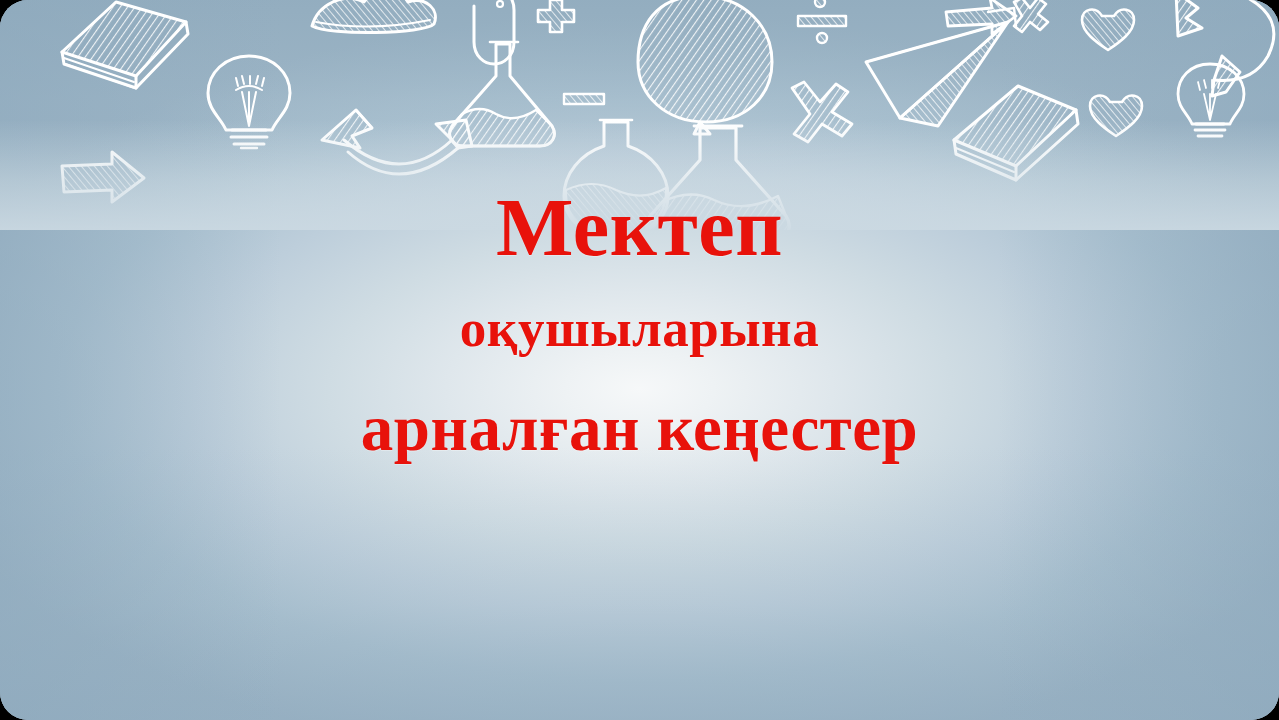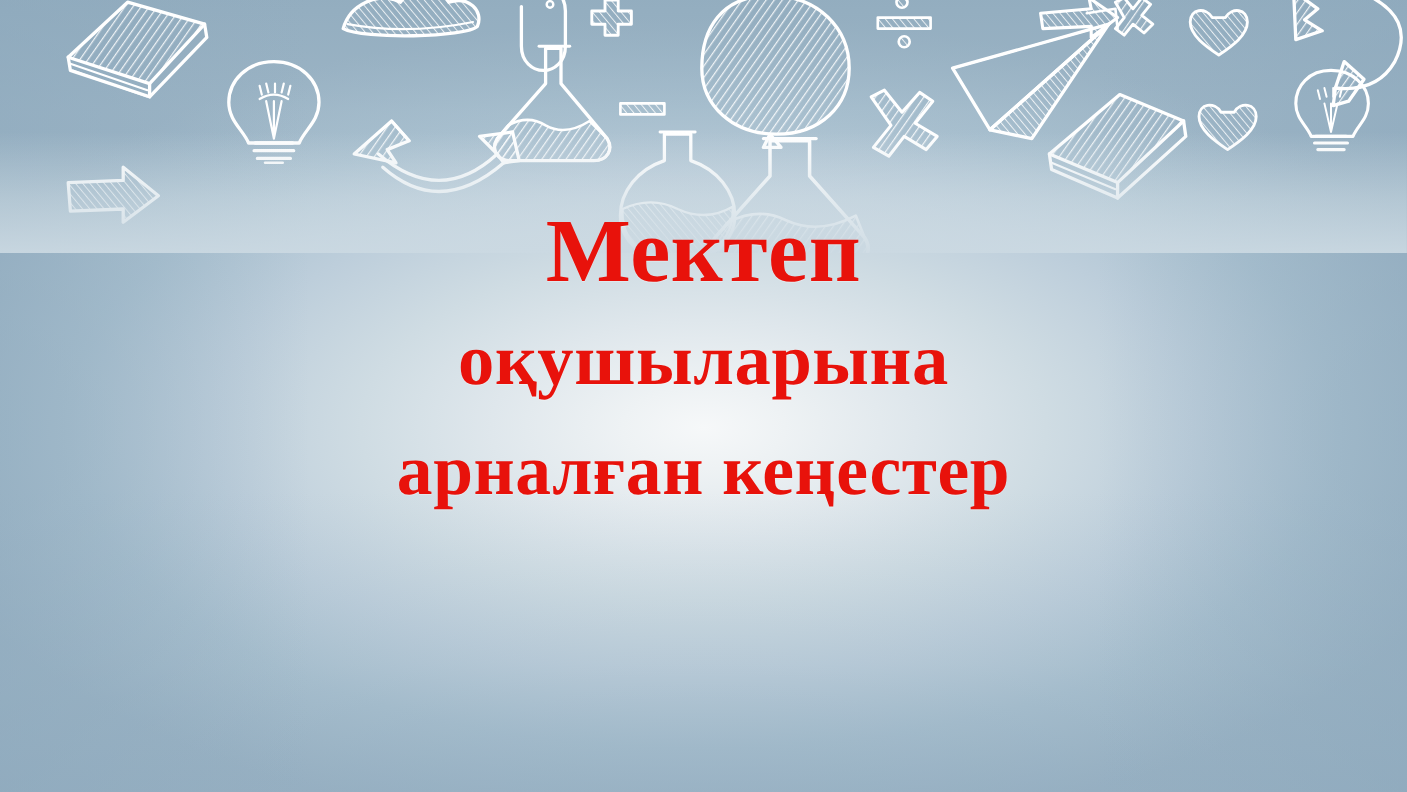--- a/index.html
+++ b/index.html
@@ -12,20 +12,21 @@
     font-family: "Liberation Serif", serif;
   }
 
   .slide {
     position: relative;
     width: 1279px;
     height: 720px;
     overflow: hidden;
     
     background-color: #9db5c6;
+    border-radius: 28px;
   }
 
   
   .bg-base {
     position: absolute;
     inset: 0;
     background:
       radial-gradient(ellipse 58% 52% at 50% 54%,
         #f6f8f9 0%,
         #eef2f4 10%,
@@ -97,21 +98,21 @@
     color: #e8120b;
     font-family: "Liberation Serif", "DejaVu Serif", serif;
     font-weight: bold;
     font-size: 82px;
     line-height: 100px;
     letter-spacing: 0.5px;
     white-space: nowrap;
     text-shadow: 0 1px 0 rgba(255,255,255,0.30);
   }
   .title-line.l1 { font-size: 82px; }
-  .title-line.l2 { font-size: 66px; }
+  .title-line.l2 { font-size: 53px; }
   .title-line.l3 { font-size: 65px; }
 </style>
 </head>
 <body>
 
 <div class="slide">
 
   <div class="bg-base"></div>
   <div class="bg-vignette"></div>
   <div class="bg-sides"></div>

